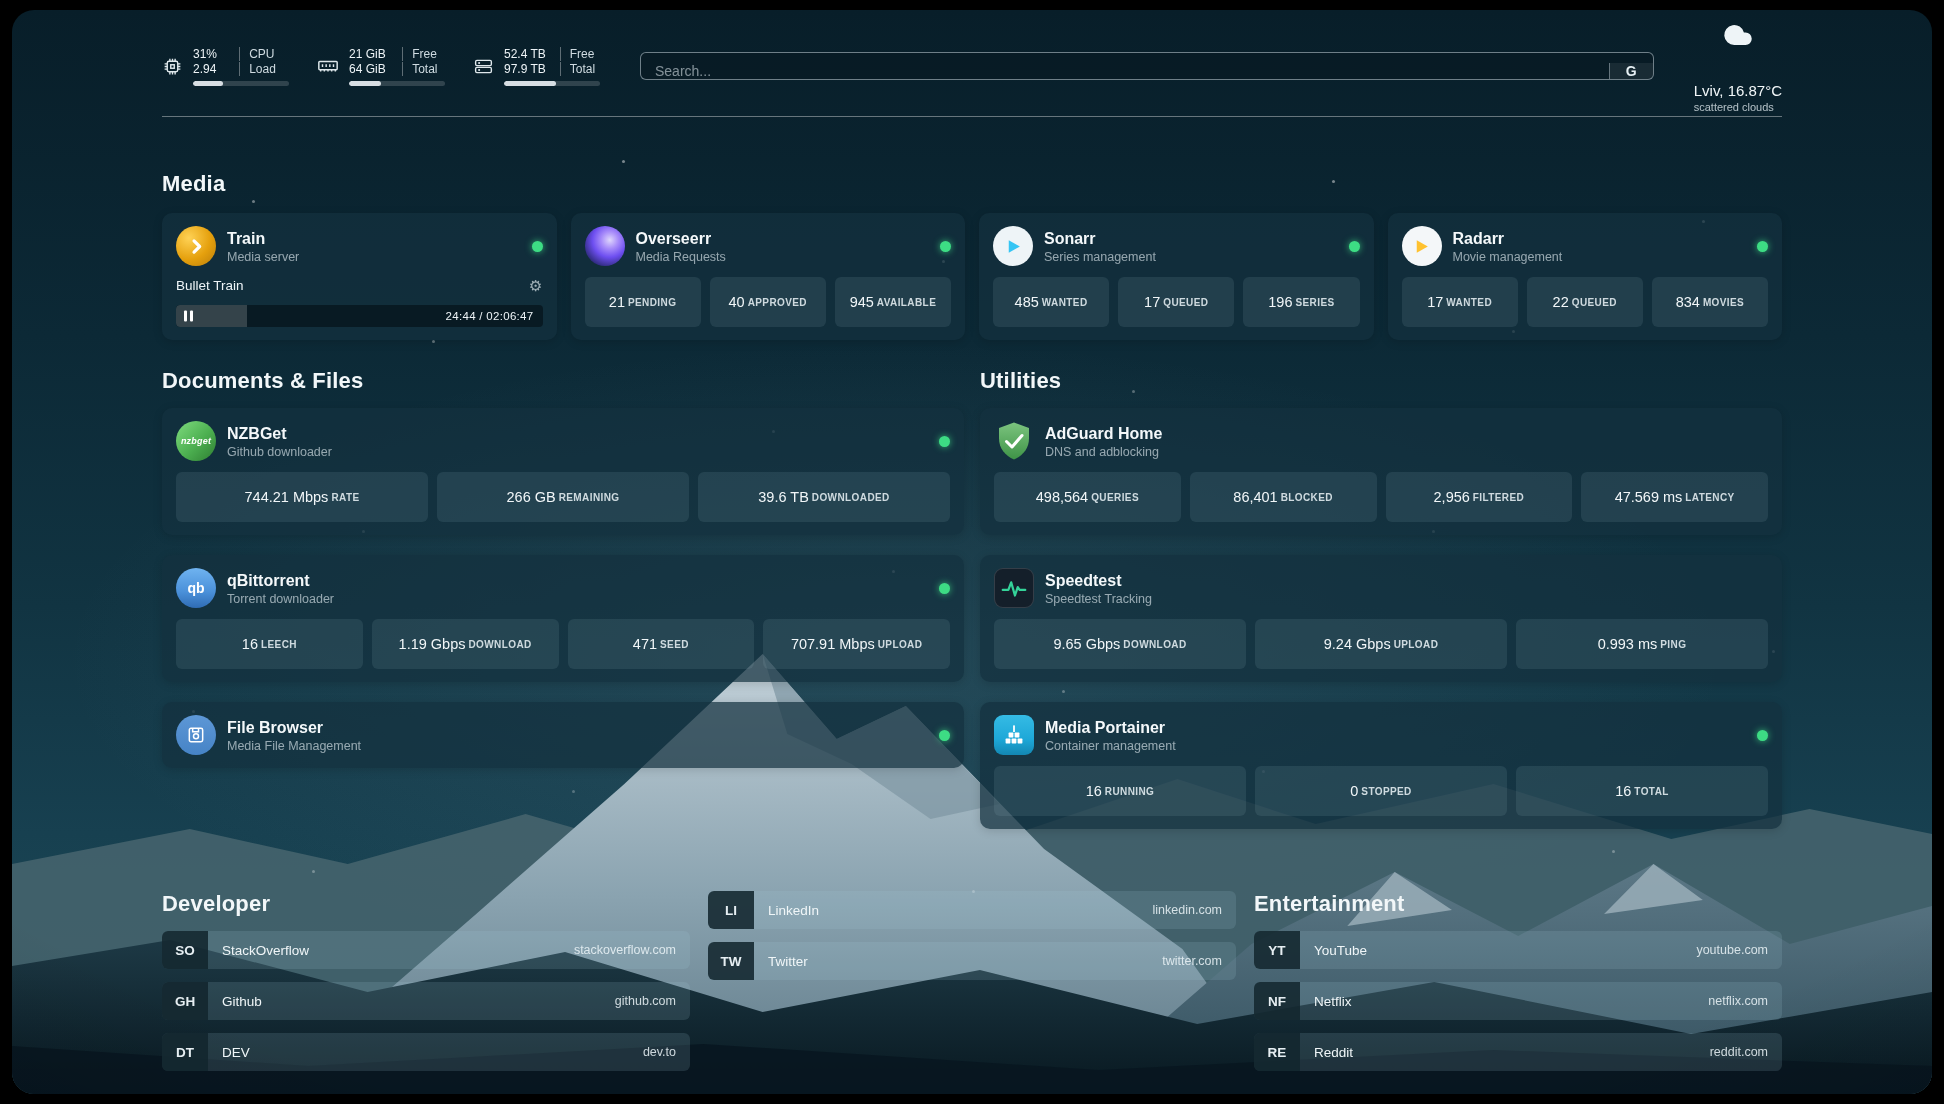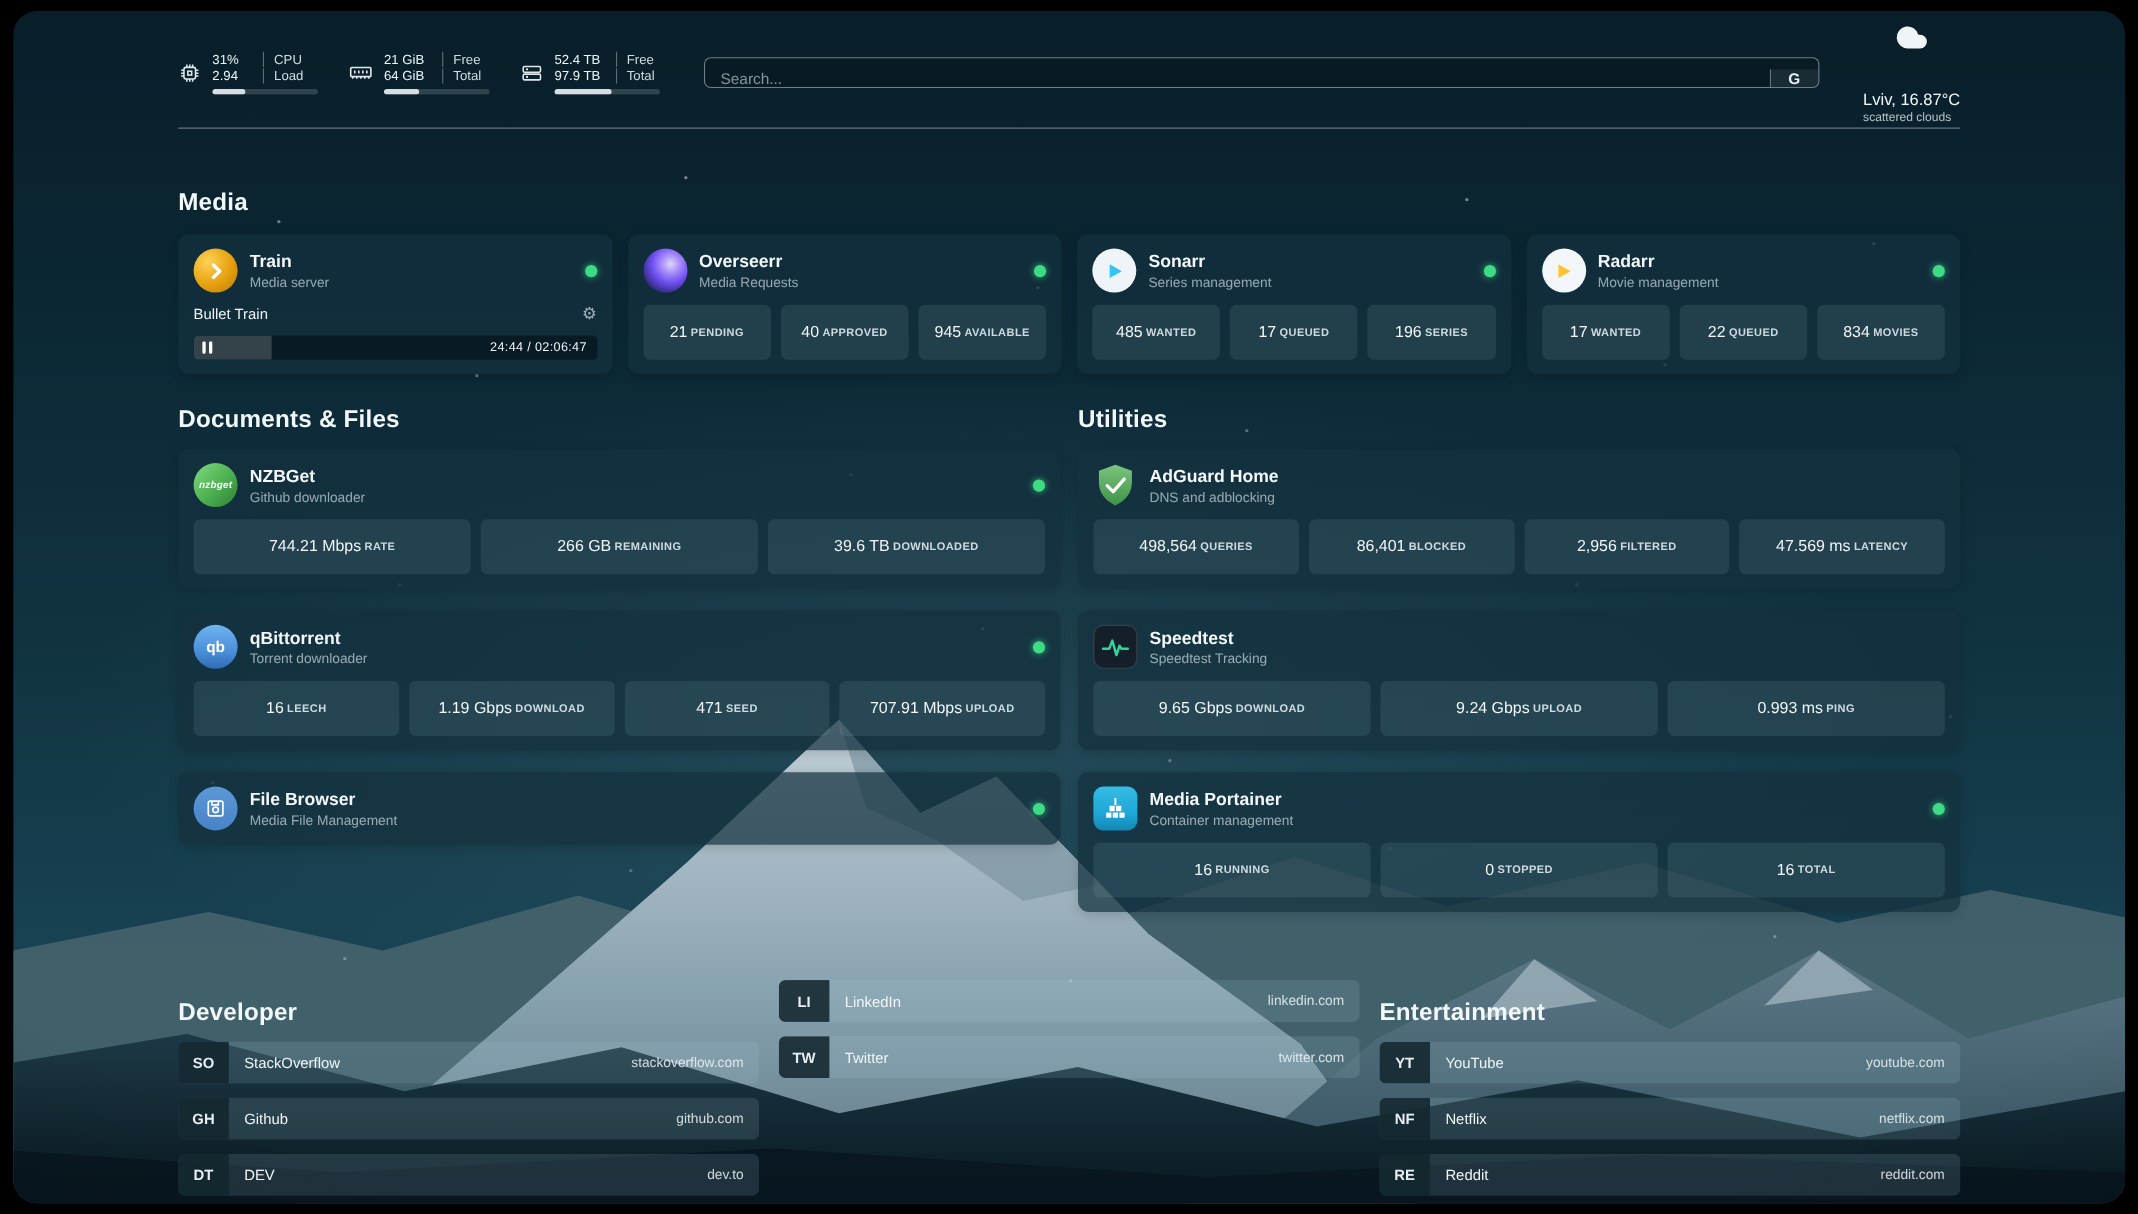--- a/index.html
+++ b/index.html
@@ -41,21 +41,21 @@
   .sengine { width:44px; border:none; border-left:1px solid rgba(214,228,235,0.4); background:rgba(255,255,255,0.07); color:#e8f1f5; font-size:14px; font-weight:600; cursor:pointer; font-family:inherit; }
   .weather { display:flex; align-items:center; gap:28px;flex-direction:column; }
   .wloc { font-size:15px; color:#f2f7f9; }
   .wcond { font-size:11px; color:rgba(235,244,248,0.75); margin-top:2px; }
   .divider { margin:0 150px; border-top:1px solid rgba(255,255,255,0.38); }
 
   main { padding:0 150px; }
   h2 { font-size:22px; font-weight:700; color:#f2f7f9; letter-spacing:0.2px; }
   .h-media { margin:54px 0 16px; }
   .cols2 h2 { margin:28px 0 14px; }
-  .h-bm { margin:16px 0 14px; }
+  .h-bm { margin:0 0 14px; }
 
   
   .grid4 { display:grid; grid-template-columns:repeat(4,1fr); gap:14px; }
   .cols2 { display:grid; grid-template-columns:1fr 1fr; column-gap:16px; align-items:start; }
   .cardcol { display:flex; flex-direction:column; gap:20px; }
   .card { background:rgba(19,48,62,0.72); border-radius:10px; padding:13px 14px; display:flex; flex-direction:column; min-height:0; box-shadow:0 2px 10px rgba(0,0,0,0.15); }
   .chead { display:flex; align-items:center; gap:11px; }
   .ctxt { min-width:0; }
   .cname { font-size:16px; font-weight:600; color:#f4f8fa; line-height:19px; }
   .csub { font-size:12.5px; color:rgba(230,240,245,0.62); margin-top:2px; }

